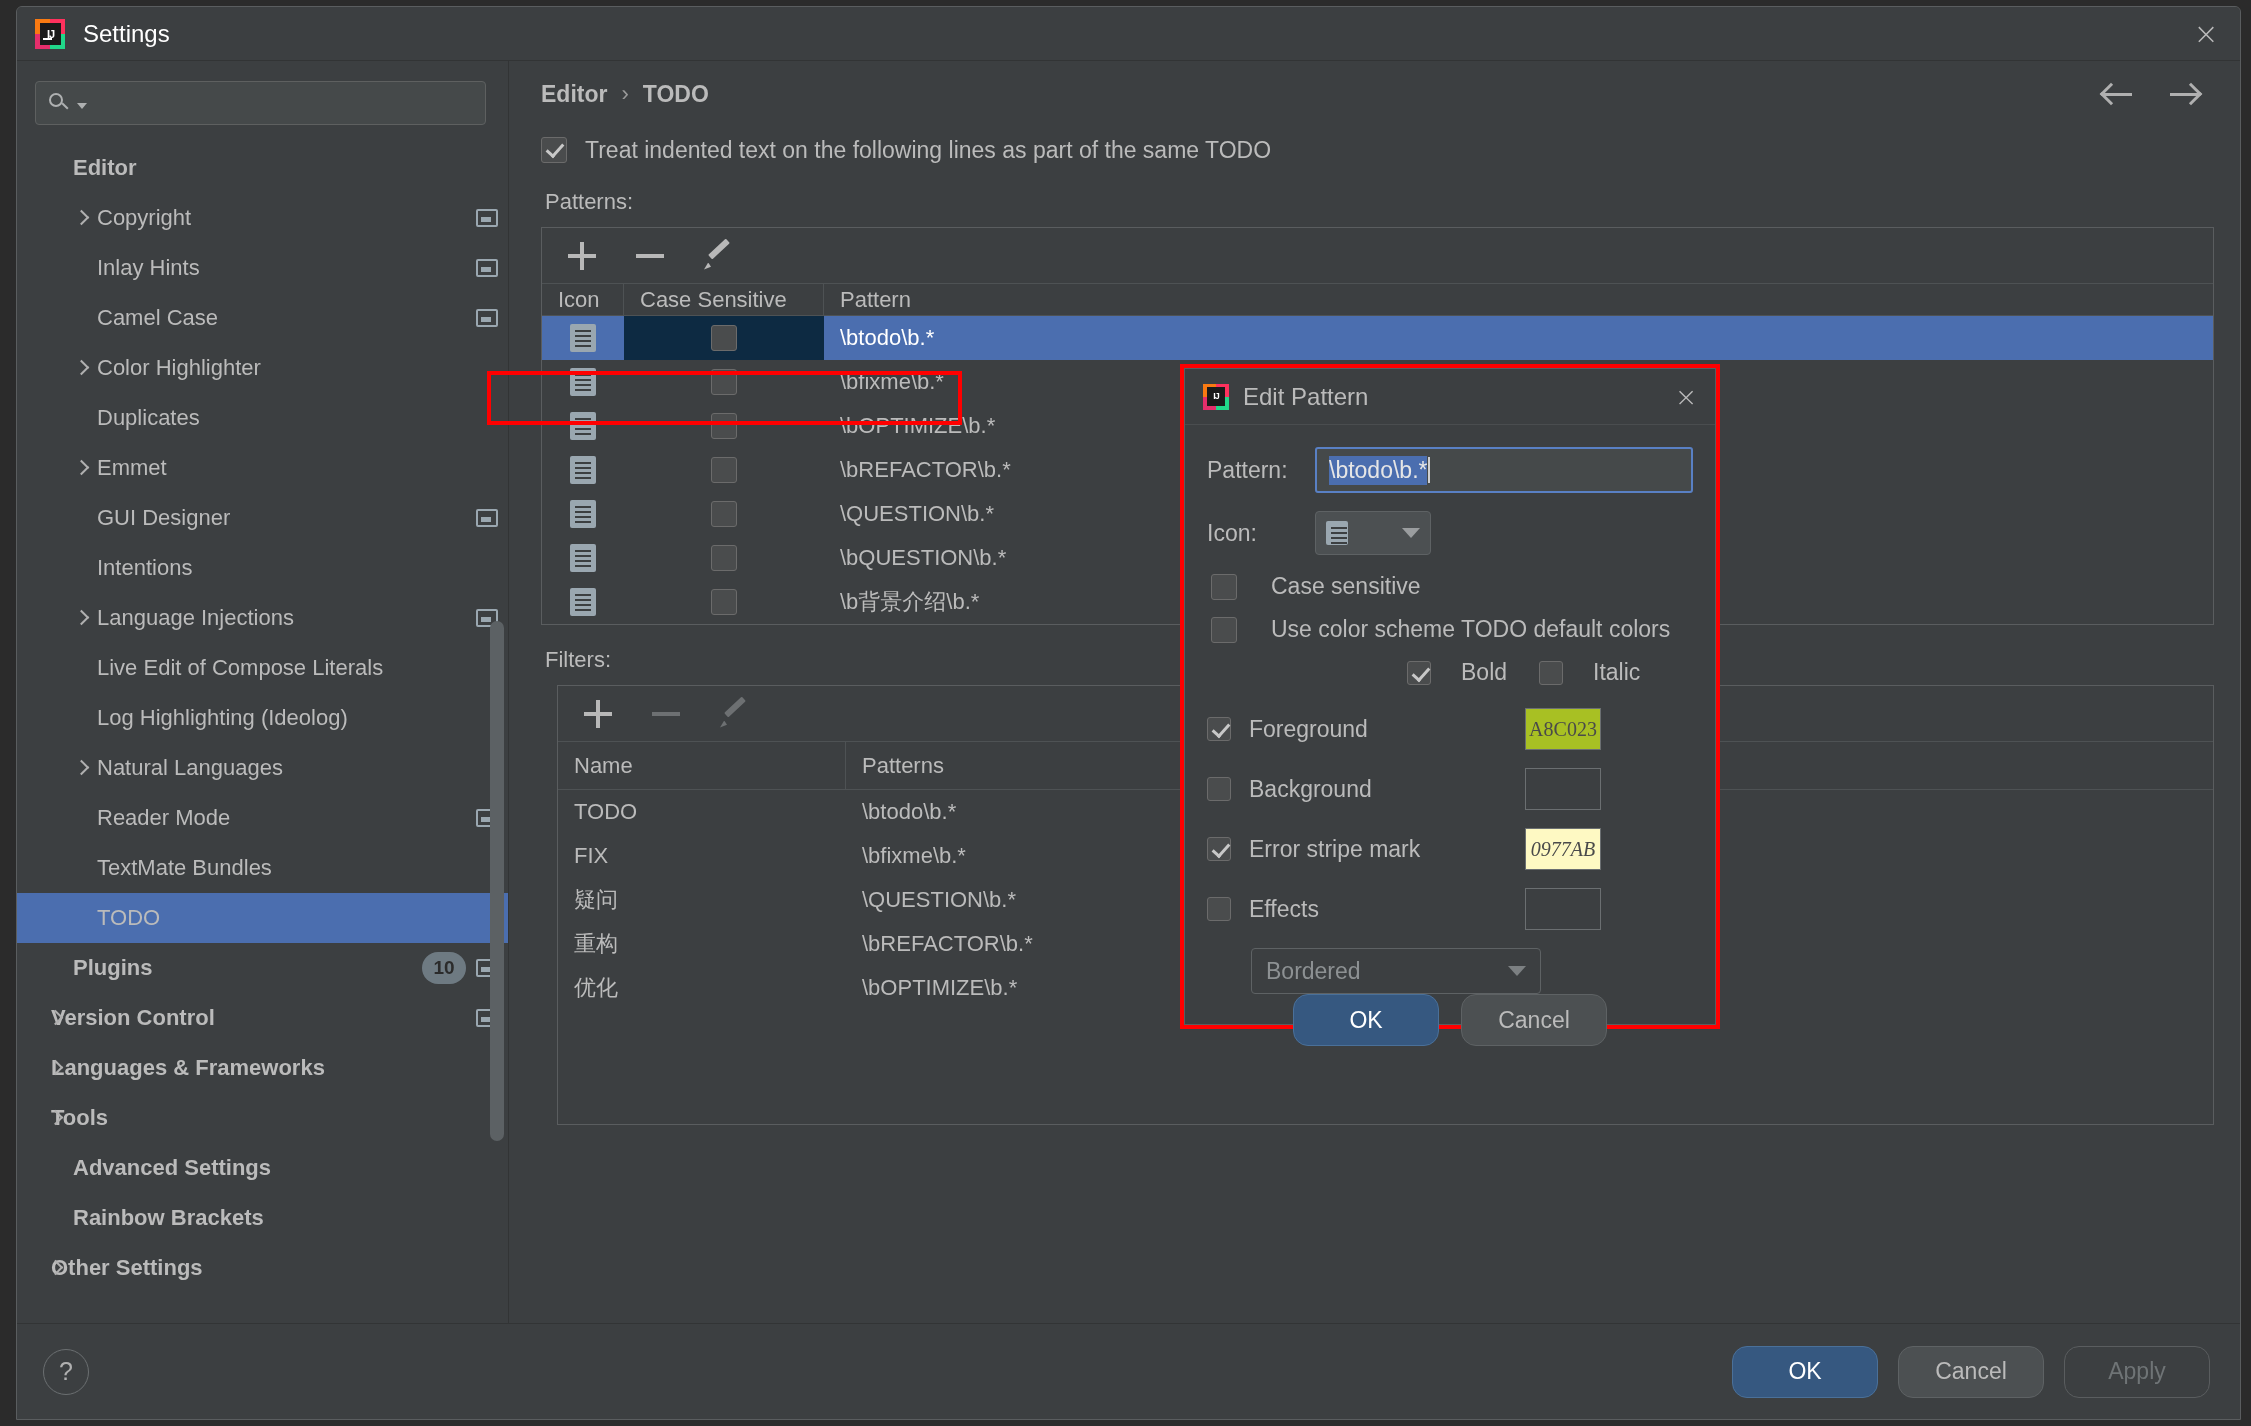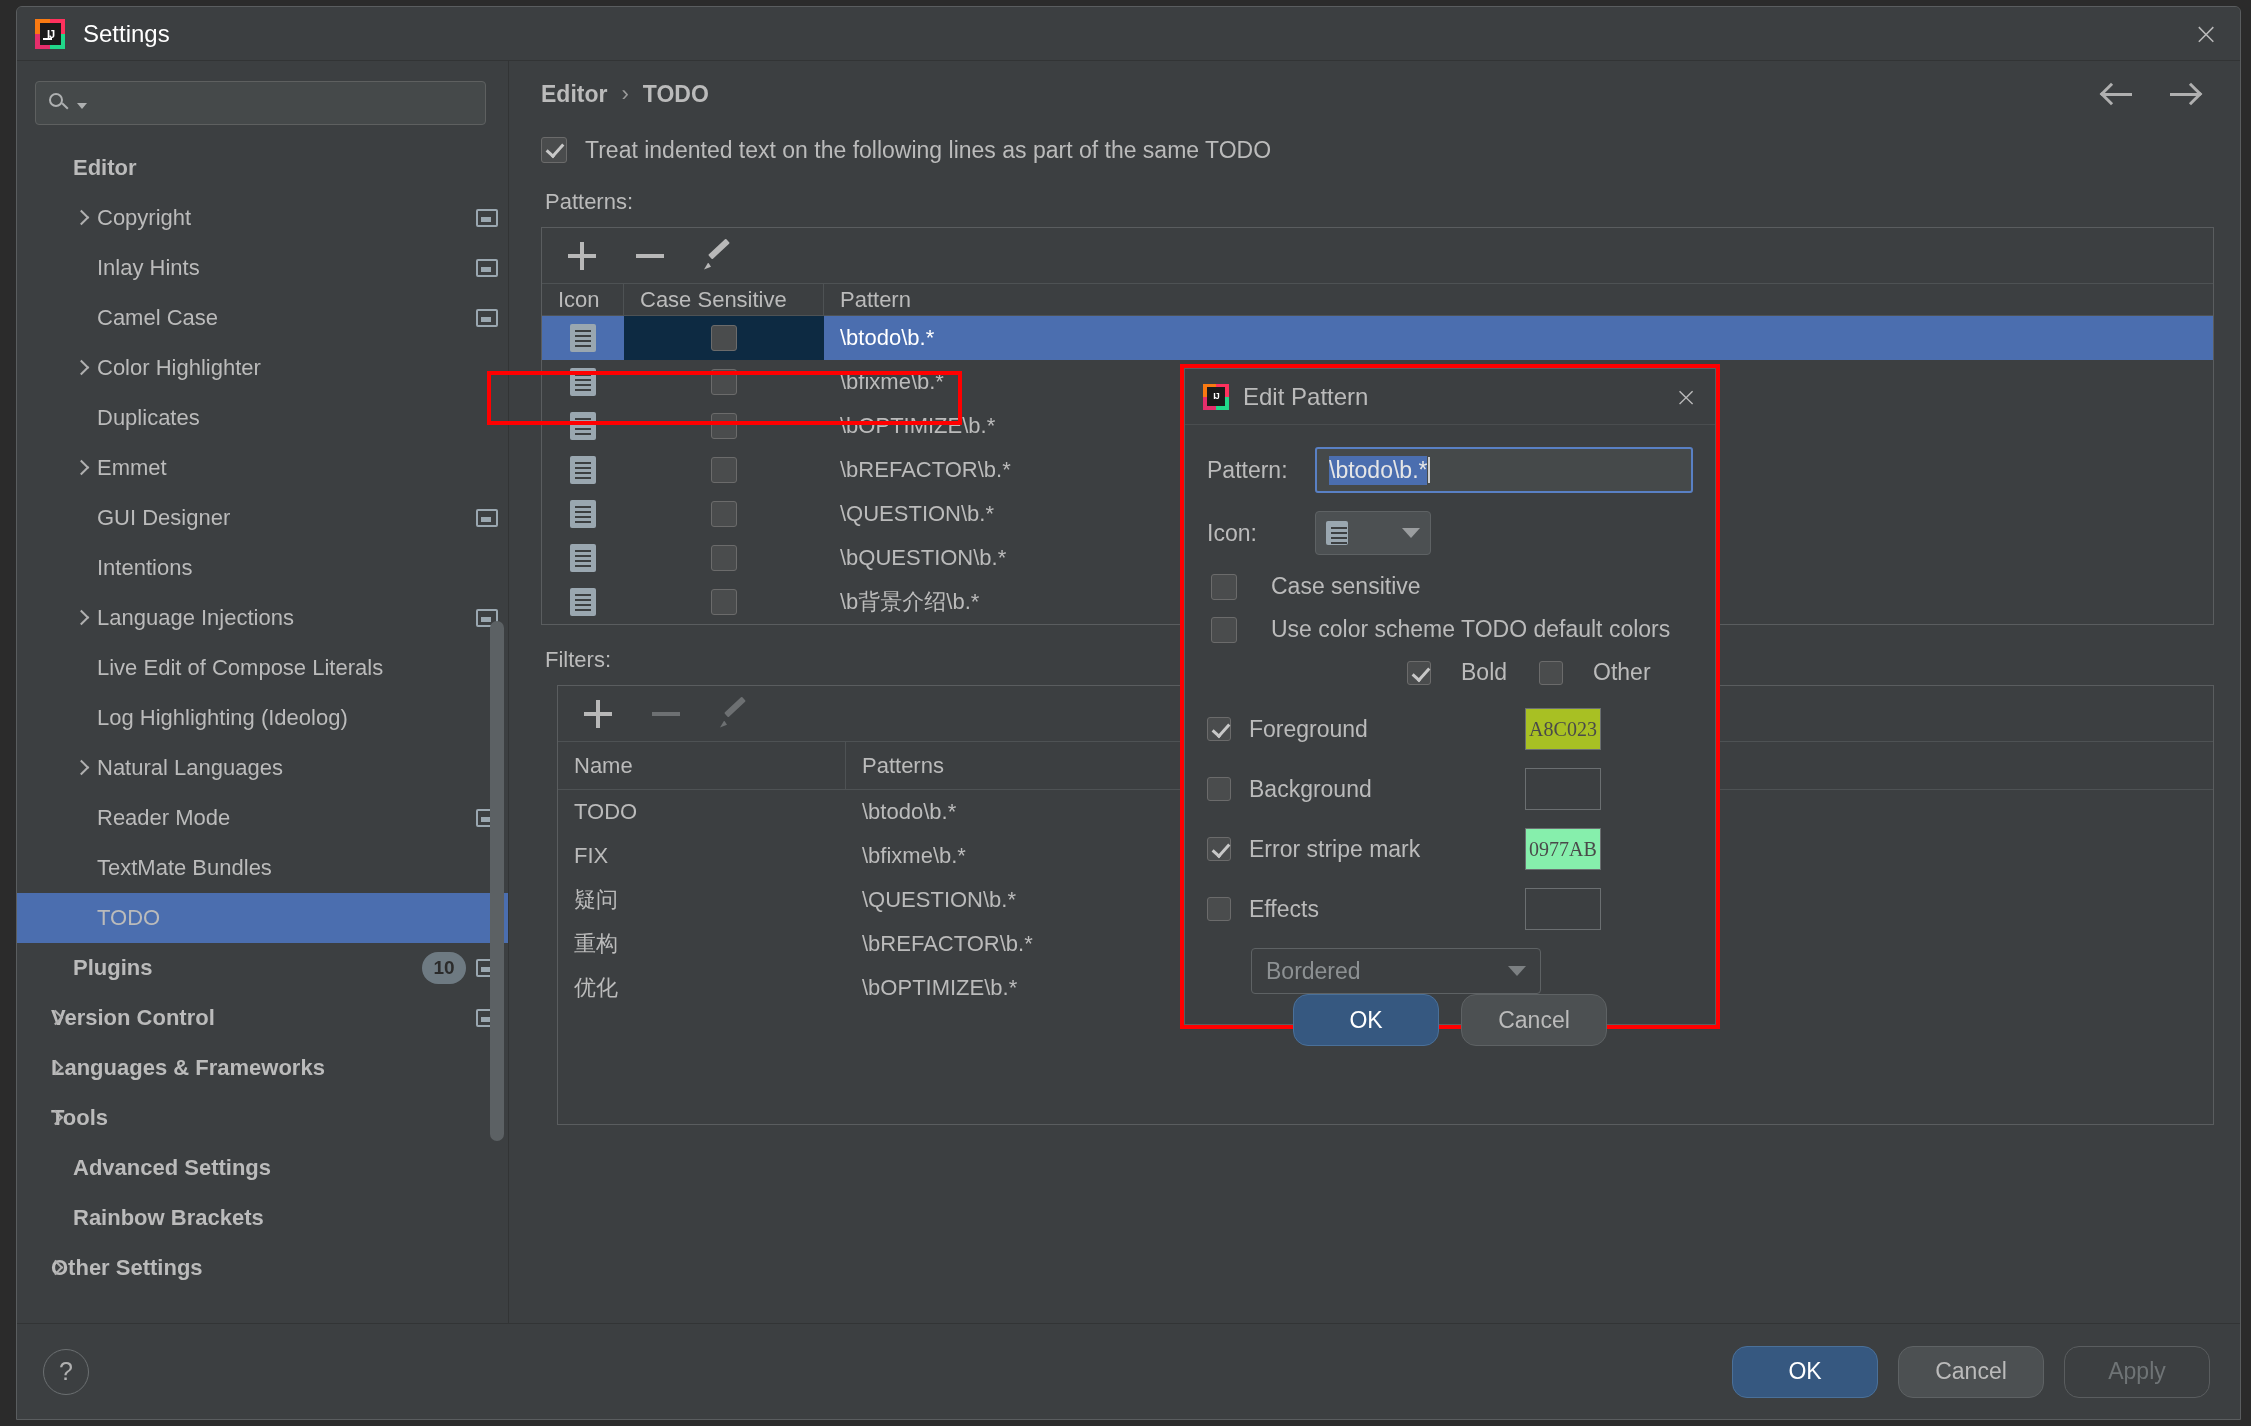--- a/index.html
+++ b/index.html
@@ -622,40 +622,40 @@
           <div class="txt">Use color scheme TODO default colors</div>
         </div>
 
         <div class="bi-row">
           <div class="bi-item">
             <div class="cb small checked" id="dlg-bold-cb"></div>
             <div class="txt">Bold</div>
           </div>
           <div class="bi-item">
             <div class="cb small" id="dlg-italic-cb"></div>
-            <div class="txt">Other</div>
+            <div class="txt">Italic</div>
           </div>
         </div>
 
         <div class="color-row" style="padding-right:92px">
           <div class="cb small checked" id="dlg-fg-cb"></div>
           <div class="txt">Foreground</div>
           <div class="swatch" id="fg-swatch" style="background: rgb(168, 192, 35);">A8C023</div>
         </div>
 
         <div class="color-row" style="padding-right:92px">
           <div class="cb small" id="dlg-bg-cb"></div>
           <div class="txt">Background</div>
           <div class="swatch empty"></div>
         </div>
 
         <div class="color-row" style="padding-right:92px">
           <div class="cb small checked" id="dlg-es-cb"></div>
           <div class="txt">Error stripe mark</div>
-          <div class="swatch" id="es-swatch" style="background: #86efac;">0977AB</div>
+          <div class="swatch" id="es-swatch" style="background: #fef9c3; font-style: italic;">0977AB</div>
         </div>
 
         <div class="color-row" style="padding-right:92px">
           <div class="cb small" id="dlg-ef-cb"></div>
           <div class="txt">Effects</div>
           <div class="swatch empty"></div>
         </div>
 
         <div class="effects-select">
           <span>Bordered</span>

